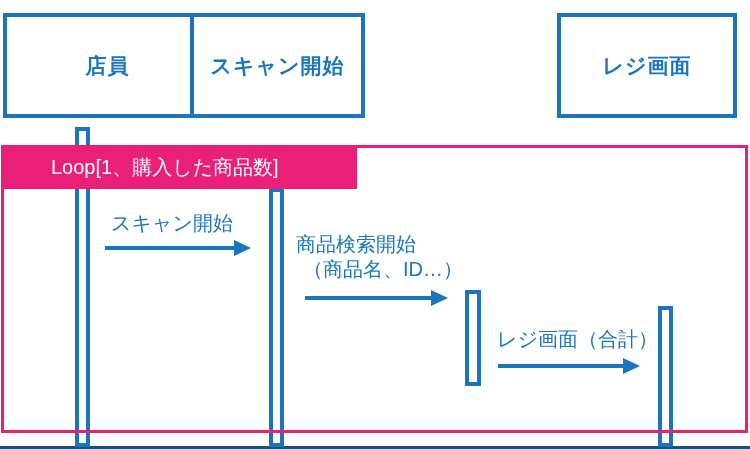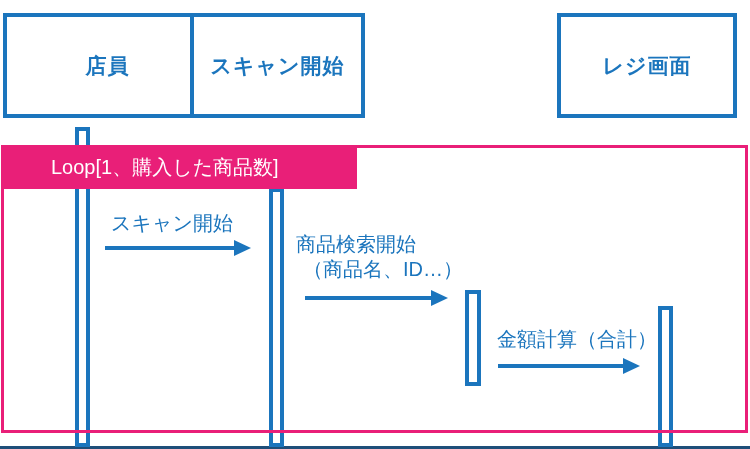--- a/index.html
+++ b/index.html
@@ -134,19 +134,19 @@
     <div class="head"></div>
   </div>
 
   <div class="msg-label" id="msg2-line2">（商品名、ID…）</div>
   <div class="msg-label" id="msg2-line1">商品検索開始</div>
   <div class="msg-arrow" id="arrow2">
     <div class="shaft"></div>
     <div class="head"></div>
   </div>
 
-  <div class="msg-label" id="msg3-label">金額計算（合計）</div>
+  <div class="msg-label" id="msg3-label">レジ画面（合計）</div>
   <div class="msg-arrow" id="arrow3">
     <div class="shaft"></div>
     <div class="head"></div>
   </div>
 
 </div>
 
 </body></html>

